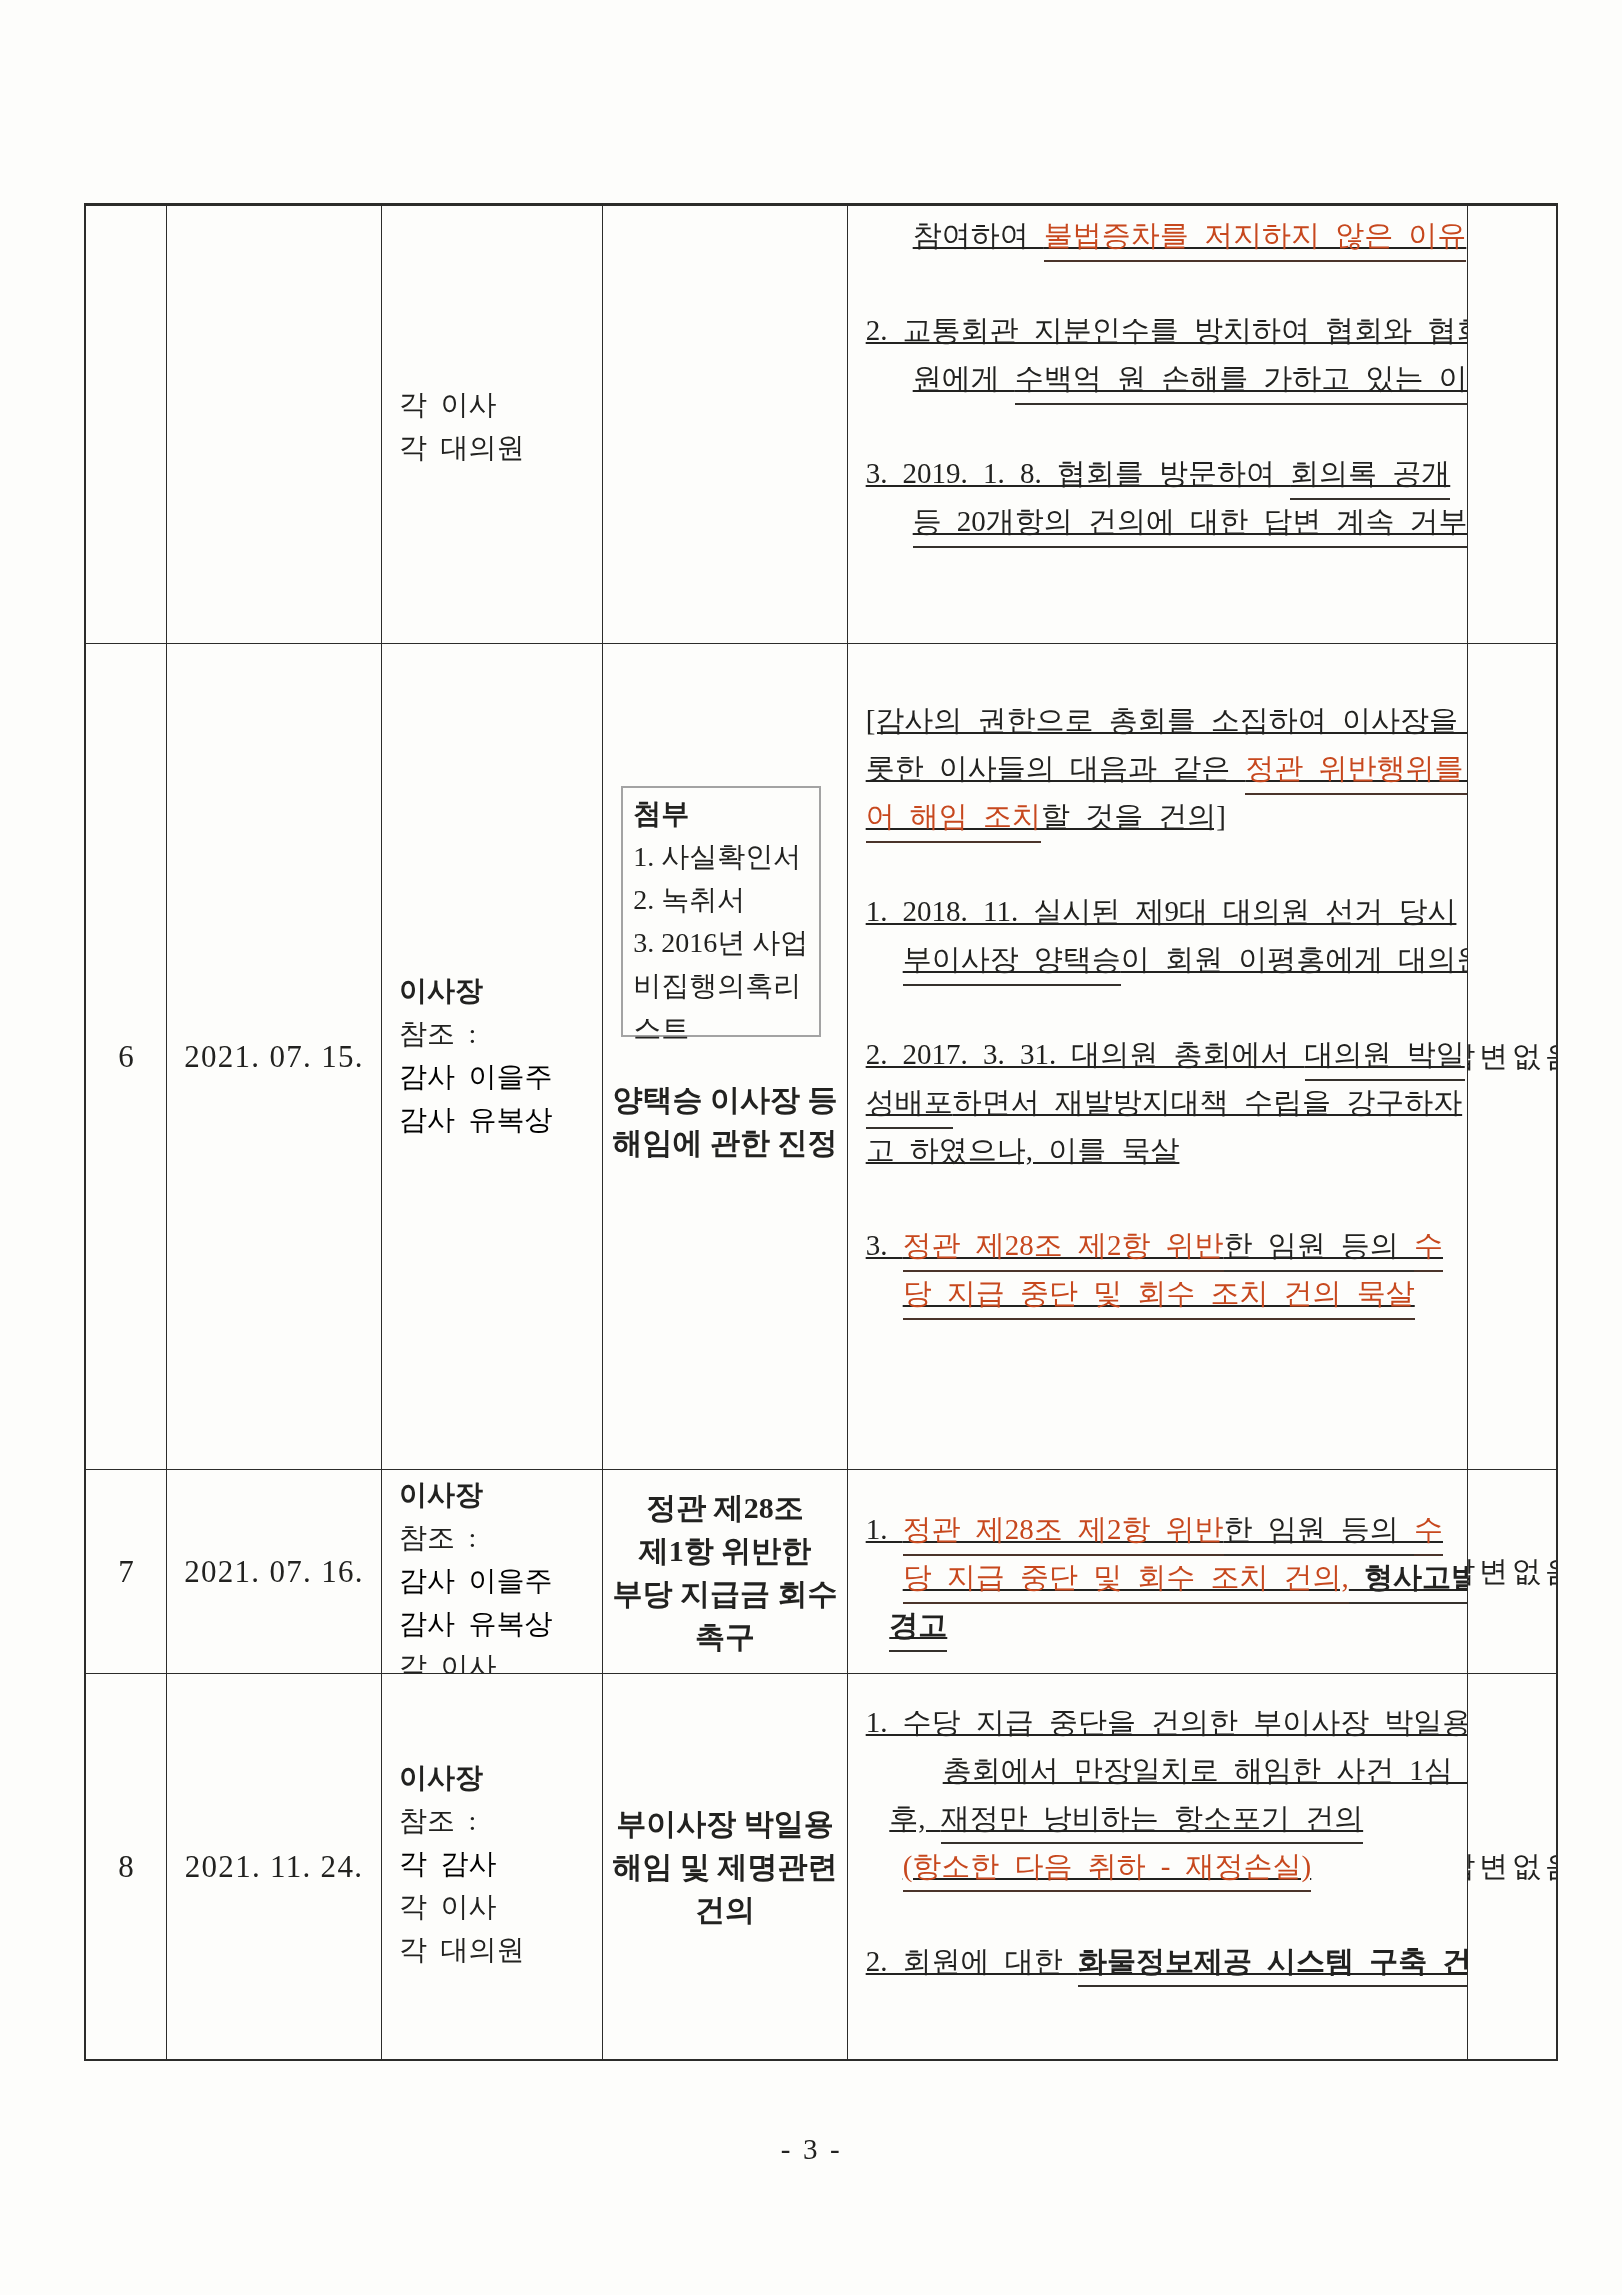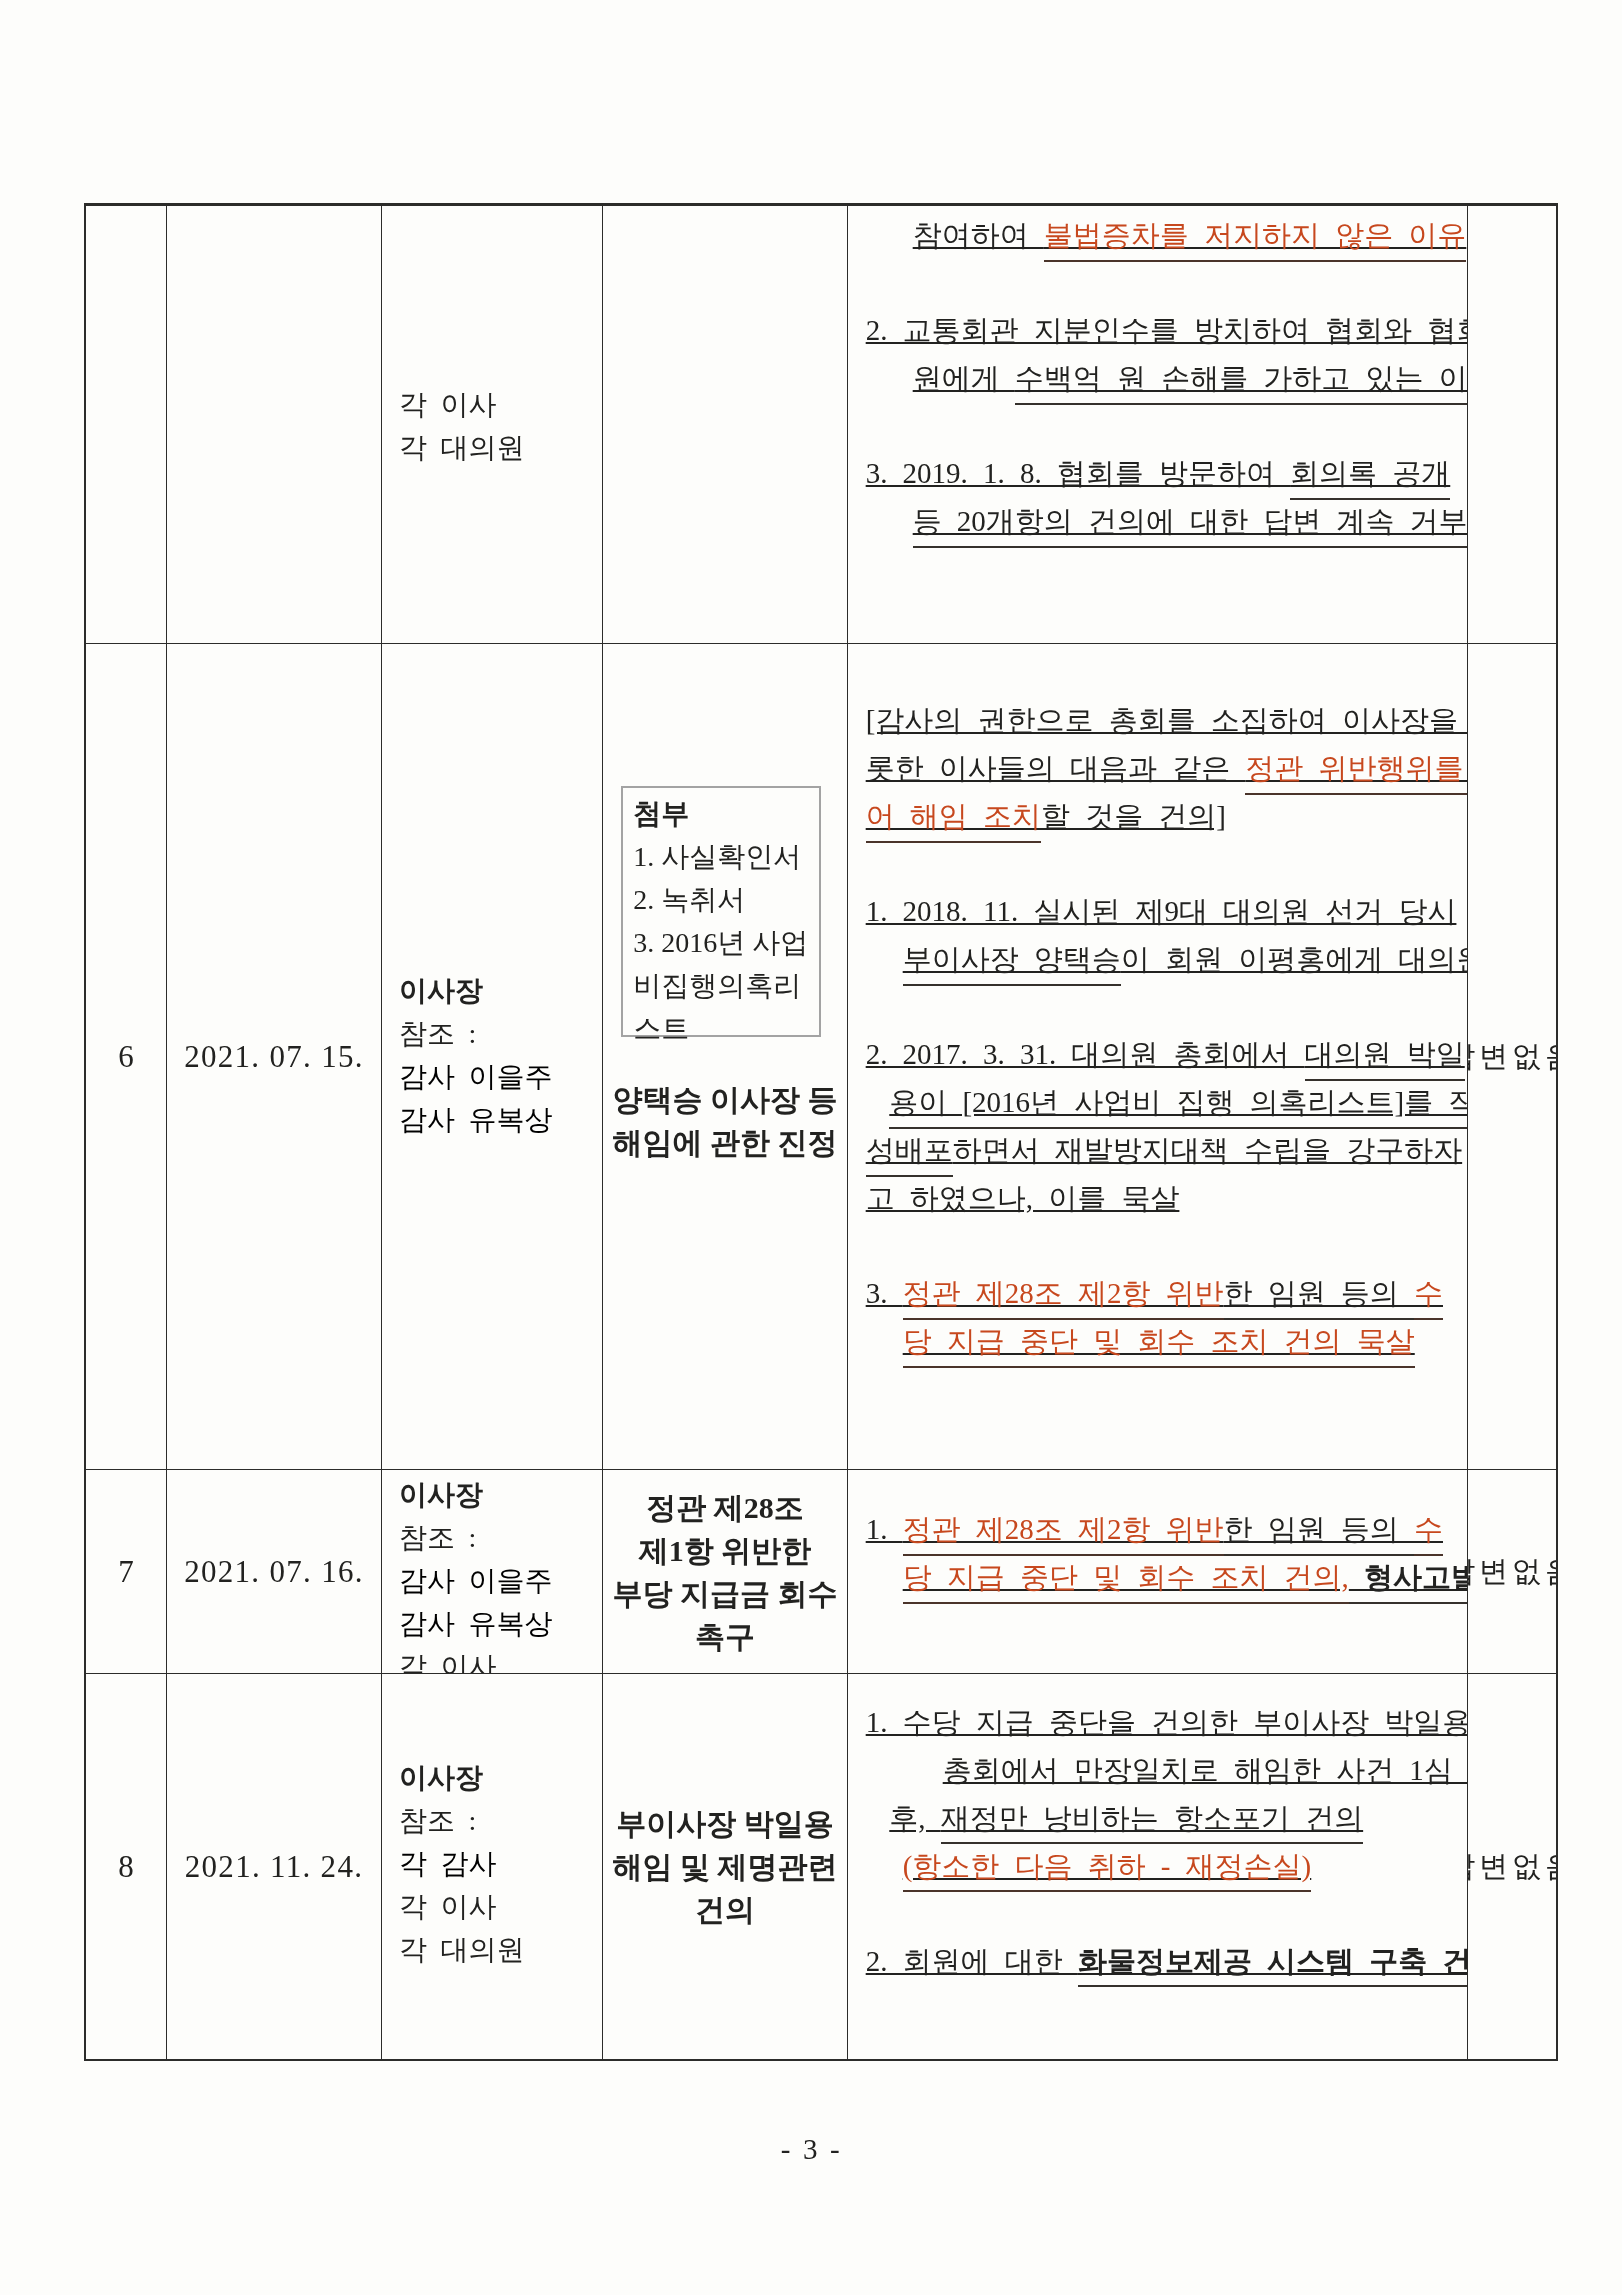--- a/index.html
+++ b/index.html
@@ -129,21 +129,20 @@
           <div class="line"><span class="sg-b">해임에 관한 진정</span></div>
         </div>
     </div>
     <div class="cell details pt80">
         <div class="line"><span>[감사의 권한으로 총회를 소집하여 이사장을 비</span></div>
         <div class="line"><span>롯한 이사들의 대음과 같은 </span><span class="sg-ou">정관 위반행위를 들</span></div>
         <div class="line"><span class="sg-ou">어 해임 조치</span><span>할 것을 건의]</span></div>
         <div class="line pgap"><span>1. 2018. 11. 실시된 제9대 대의원 선거 당시</span></div>
         <div class="line ind2"><span class="sg-u">부이사장 양택승</span><span>이 회원 이평홍에게 대의원</span></div>
         <div class="line pgap"><span>2. 2017. 3. 31. 대의원 총회에서 </span><span class="sg-u">대의원 박일</span></div>
-        <div class="line ind1"><span class="sg-u">용이 [2016년 사업비 집행 의혹리스트]를 작</span></div>
         <div class="line"><span class="sg-u">성배포</span><span>하면서 재발방지대책 수립을 강구하자</span></div>
         <div class="line"><span>고 하였으나, 이를 묵살</span></div>
         <div class="line pgap"><span>3. </span><span class="sg-ou">정관 제28조 제2항 위반</span><span class="sg-u">한 임원 등의 </span><span class="sg-ou">수</span></div>
         <div class="line ind2"><span class="sg-ou">당 지급 중단 및 회수 조치 건의 묵살</span></div>
       </div>
     <div class="cell status last-col">
         <div class="line"><span>답변</span></div>
         <div class="line"><span>없음</span></div>
       </div>
 
@@ -158,20 +157,21 @@
       </div>
     <div class="cell titlecell center">
         <div class="line"><span class="sg-b">정관 제28조</span></div>
         <div class="line"><span class="sg-b">제1항 위반한</span></div>
         <div class="line"><span class="sg-b">부당 지급금 회수</span></div>
         <div class="line"><span class="sg-b">촉구</span></div>
       </div>
     <div class="cell details pt53">
         <div class="line"><span>1. </span><span class="sg-ou">정관 제28조 제2항 위반</span><span class="sg-u">한 임원 등의 </span><span class="sg-ou">수</span></div>
         <div class="line ind2"><span class="sg-ou">당 지급 중단 및 회수 조치 건의,</span><span class="sg-bu"> 형사고발</span></div>
+        <div class="line ind1"><span class="sg-bu">경고</span></div>
       </div>
     <div class="cell status last-col">
         <div class="line"><span>답변</span></div>
         <div class="line"><span>없음</span></div>
       </div>
 
     <div class="cell num last-row">8</div>
     <div class="cell date last-row">2021. 11. 24.</div>
     <div class="cell recips pt125 last-row">
         <div class="line"><span class="sg-b">이사장</span></div>

